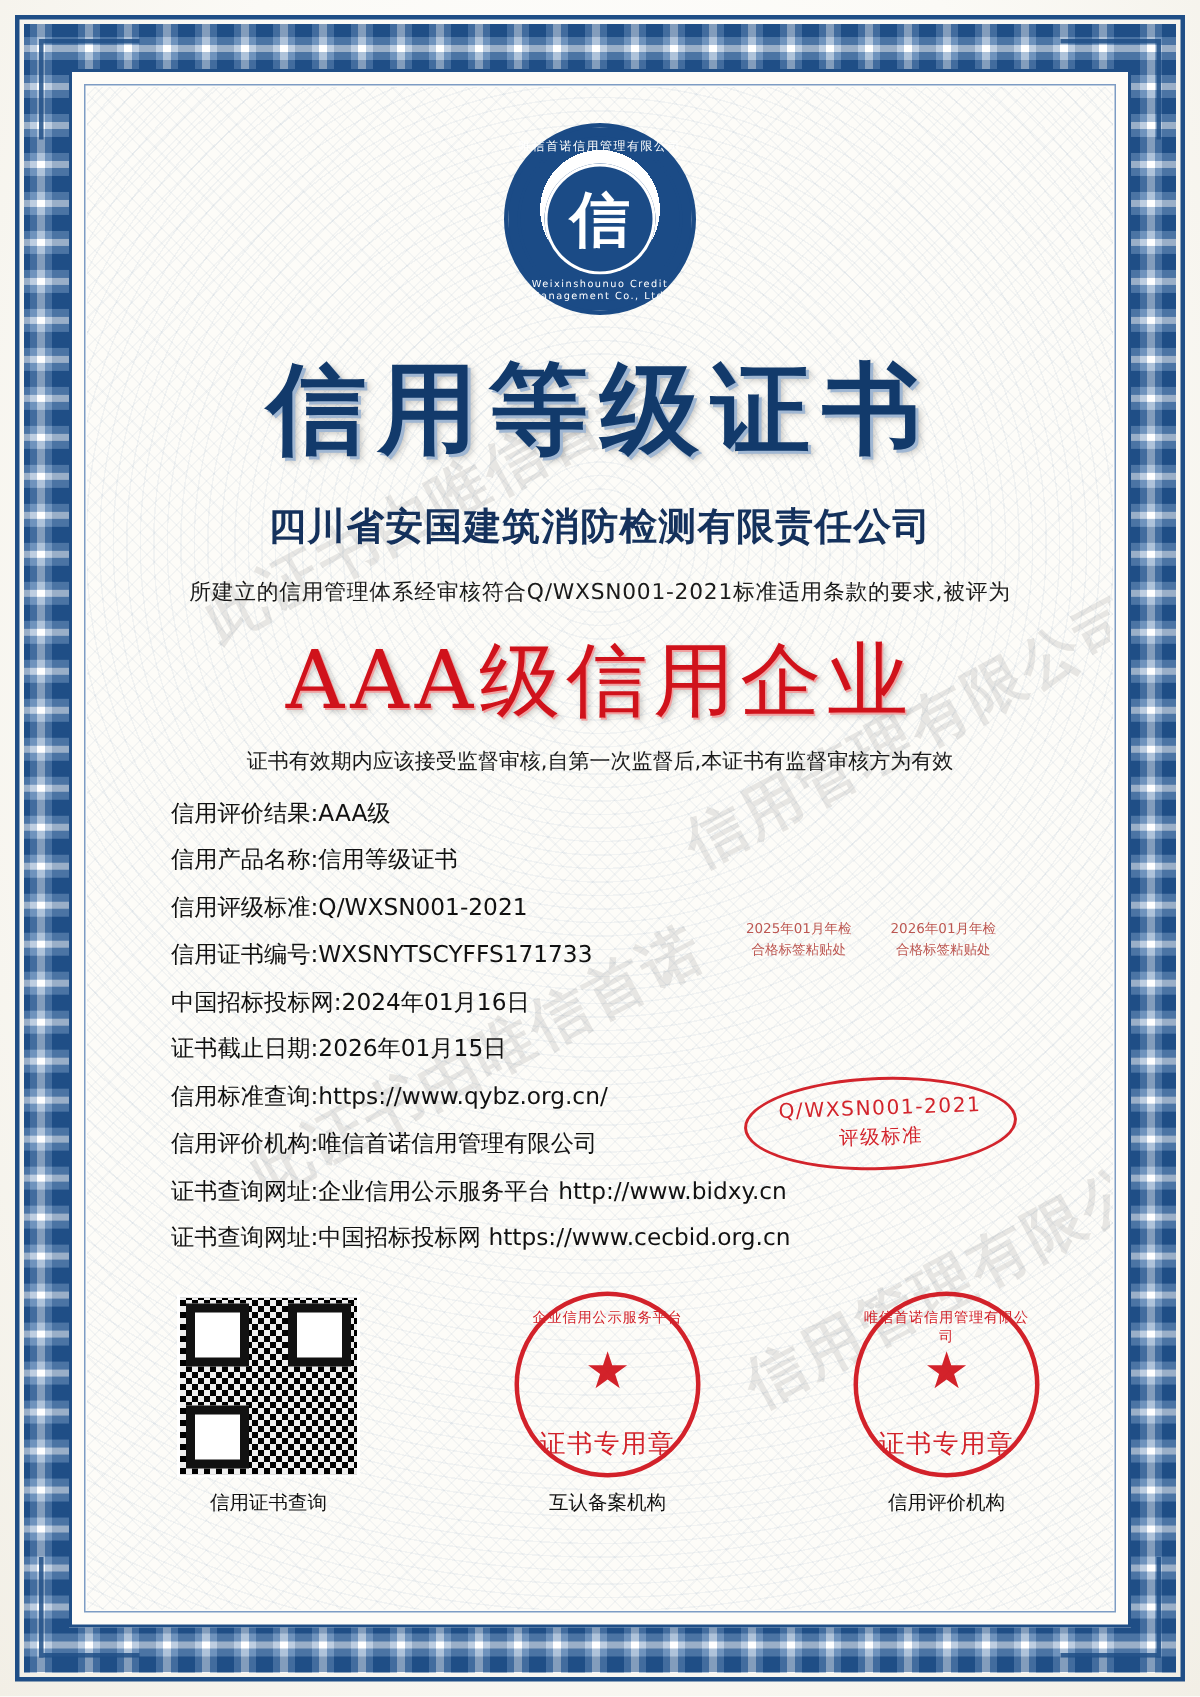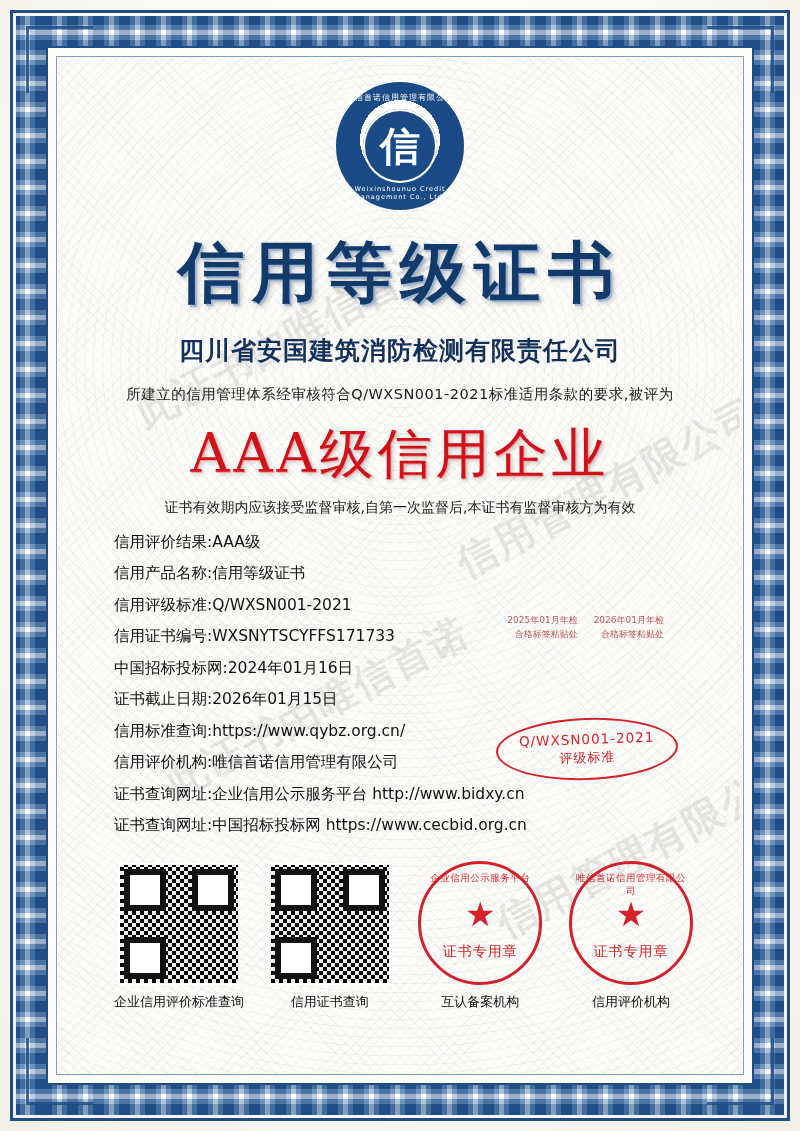--- a/index.html
+++ b/index.html
@@ -184,24 +184,24 @@
     font-size:15.5px;
     color:#111;
     line-height:2.03;
   }
   .fields .row{white-space:nowrap;}
 
   
   .inspect{
     position:absolute;
     right:66px;top:548px;
-    display:flex;gap:16px;
+    display:flex;gap:26px;
     color:#b23a34;
     font-size:9px;
-    text-align:right;
+    text-align:center;
     line-height:1.5;
   }
   .inspect .box{opacity:.85;}
 
   
   .std-seal{
     position:absolute;
     right:52px;top:652px;
     width:178px;height:58px;
     border:2px solid #d0121b;
@@ -255,22 +255,22 @@
     color:#d0121b;
     opacity:.93;
   }
   .round-seal .star{
     position:absolute;left:50%;top:42%;
     transform:translate(-50%,-50%);
     font-size:34px;line-height:1;
     color:#d0121b;
   }
   .round-seal .sl{
-    position:absolute;left:0;right:0;bottom:21px;
-    text-align:center;font-size:14px;letter-spacing:1px;
+    position:absolute;left:0;right:0;bottom:8px;
+    text-align:center;font-size:17px;letter-spacing:1px;
   }
   .round-seal .arc{
     position:absolute;left:0;right:0;top:8px;
     text-align:center;font-size:9.5px;letter-spacing:.5px;
   }
   .caption{
     margin-top:8px;
     font-size:13px;
     color:#111;
     text-align:center;
@@ -344,26 +344,20 @@
     </div>
 
     <div class="std-seal">
       <div>Q/WXSN001-2021</div>
       <div class="l2">评级标准</div>
     </div>
 
     <div class="bottom">
       <div class="bottom-items">
 
-        <div class="bi">
-          <div class="qr">
-              <div class="eye3"></div>
-            </div>
-          <div class="caption">企业信用评价标准查询</div>
-        </div>
 
         <div class="bi">
           <div class="qr">
               <div class="eye3"></div>
             </div>
           <div class="caption">信用证书查询</div>
         </div>
 
         <div class="bi">
           <div class="round-seal">

